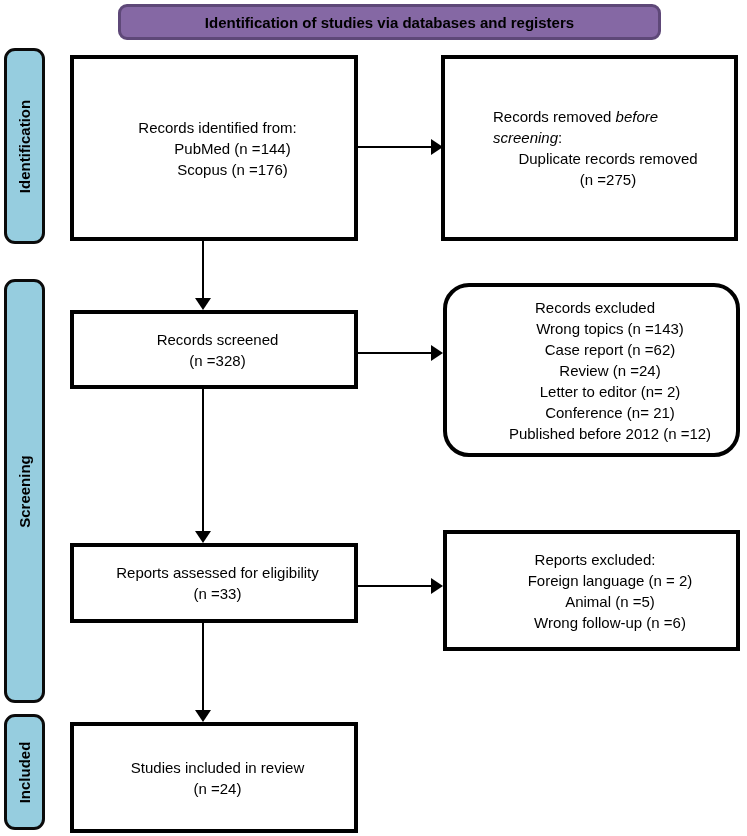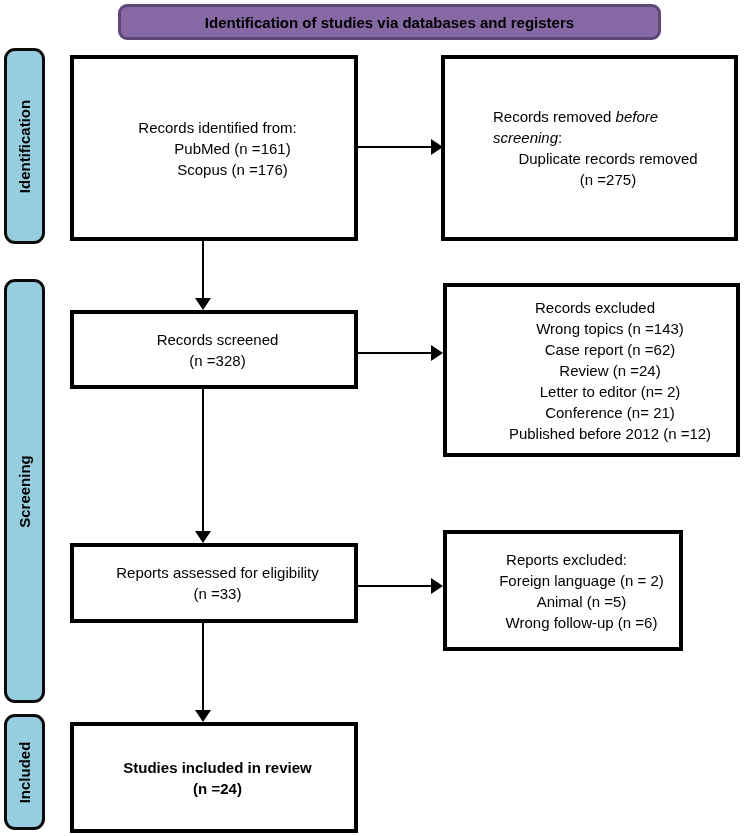--- a/index.html
+++ b/index.html
@@ -52,24 +52,24 @@
     background:var(--box-bg);
     border:4px solid var(--line);
     display:flex;flex-direction:column;justify-content:center;
     padding:6px 10px 6px 17px;
     font-size:15px;line-height:21px;color:#000;align-items:center;
   }
   .fbox .indent{padding-left:30px;}
   .box-identified{left:70px;top:55px;width:288px;height:186px;}
   .box-removed{left:441px;top:55px;width:297px;height:186px;}
   .box-screened{left:70px;top:310px;width:288px;height:79px;}
-  .box-excluded-records{left:443px;top:283px;width:297px;height:174px;}
+  .box-excluded-records{left:443px;top:283px;width:297px;height:174px;border-radius:26px;}
   .box-assessed{left:70px;top:543px;width:288px;height:80px;}
-  .box-excluded-reports{left:443px;top:530px;width:240px;height:121px;}
-  .box-included{left:70px;top:722px;width:288px;height:111px;font-weight:bold;}
+  .box-excluded-reports{left:443px;top:530px;width:297px;height:121px;}
+  .box-included{left:70px;top:722px;width:288px;height:111px;}
   .wrap-narrow{width:200px;}
 
   
   .vline{position:absolute;width:2px;background:var(--line);}
   .hline{position:absolute;height:2px;background:var(--line);}
   .head-down{
     position:absolute;width:0;height:0;
     border-left:8px solid transparent;
     border-right:8px solid transparent;
     border-top:12px solid var(--line);
@@ -95,21 +95,21 @@
   </div>
   <div class="stage stage-screening">
     <span>Screening</span>
   </div>
   <div class="stage stage-included">
     <span>Included</span>
   </div>
 
   <div class="fbox box-identified">
     <div>Records identified from:</div>
-    <div class="indent">PubMed (n =161)</div>
+    <div class="indent">PubMed (n =144)</div>
     <div class="indent">Scopus (n =176)</div>
   </div>
 
   <div class="fbox box-removed">
     <div class="wrap-narrow"><span>Records removed </span><i>before screening</i><span>:</span></div>
     <div class="indent">Duplicate records removed</div>
     <div class="indent">(n =275)</div>
   </div>
 
   <div class="fbox box-screened">

